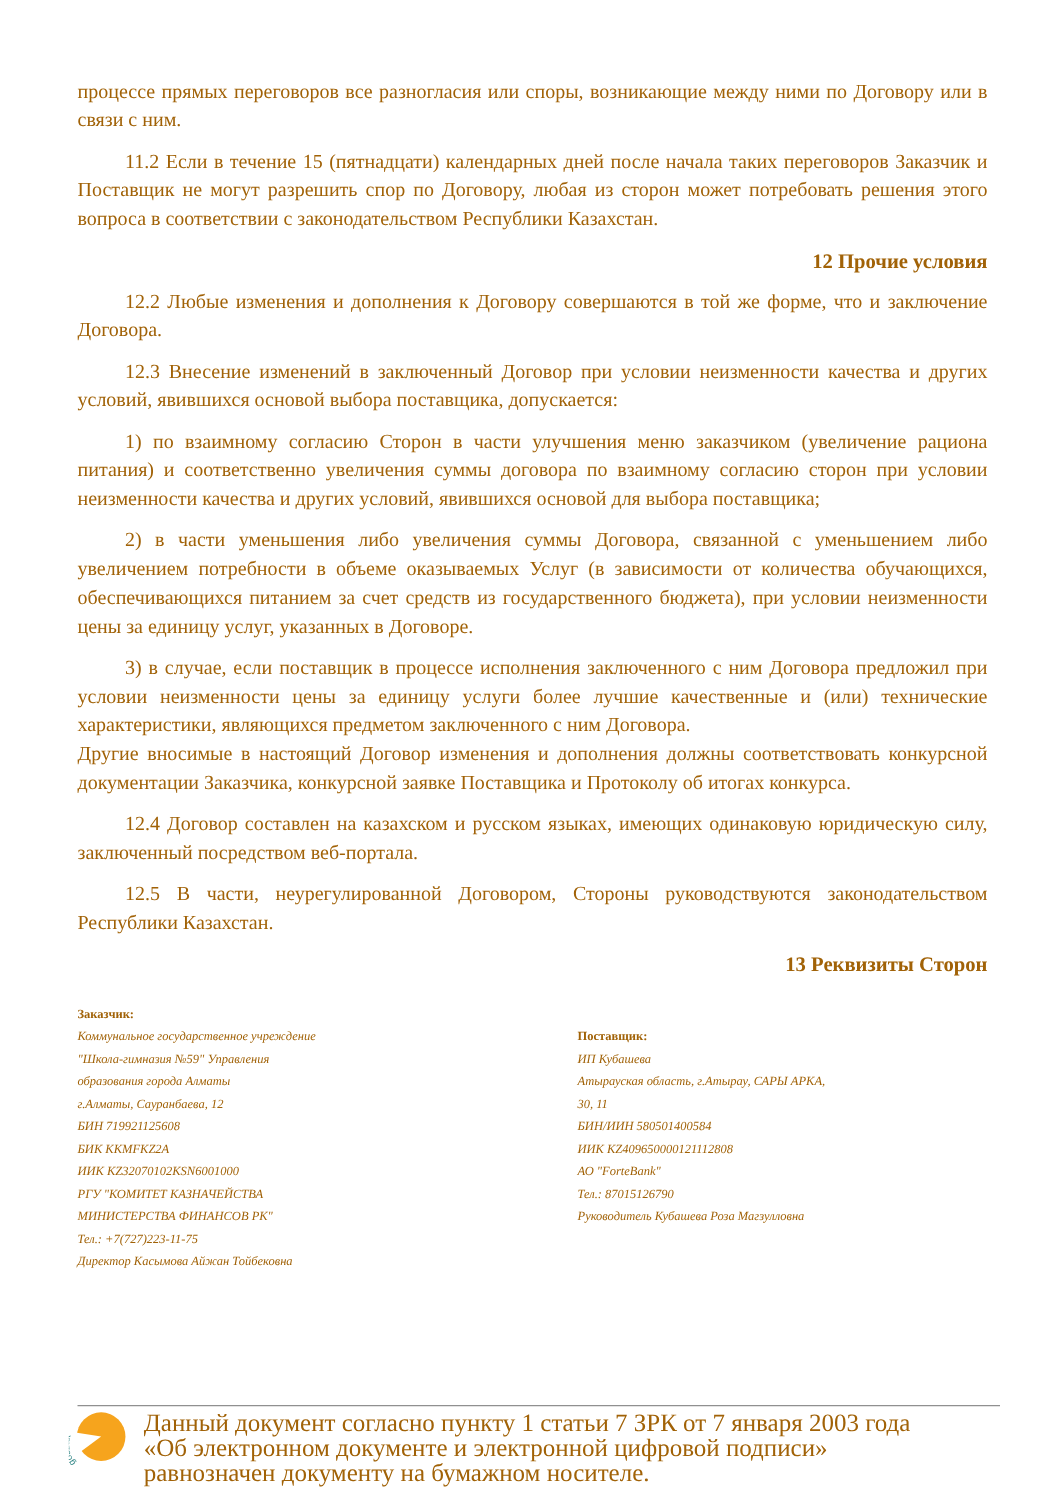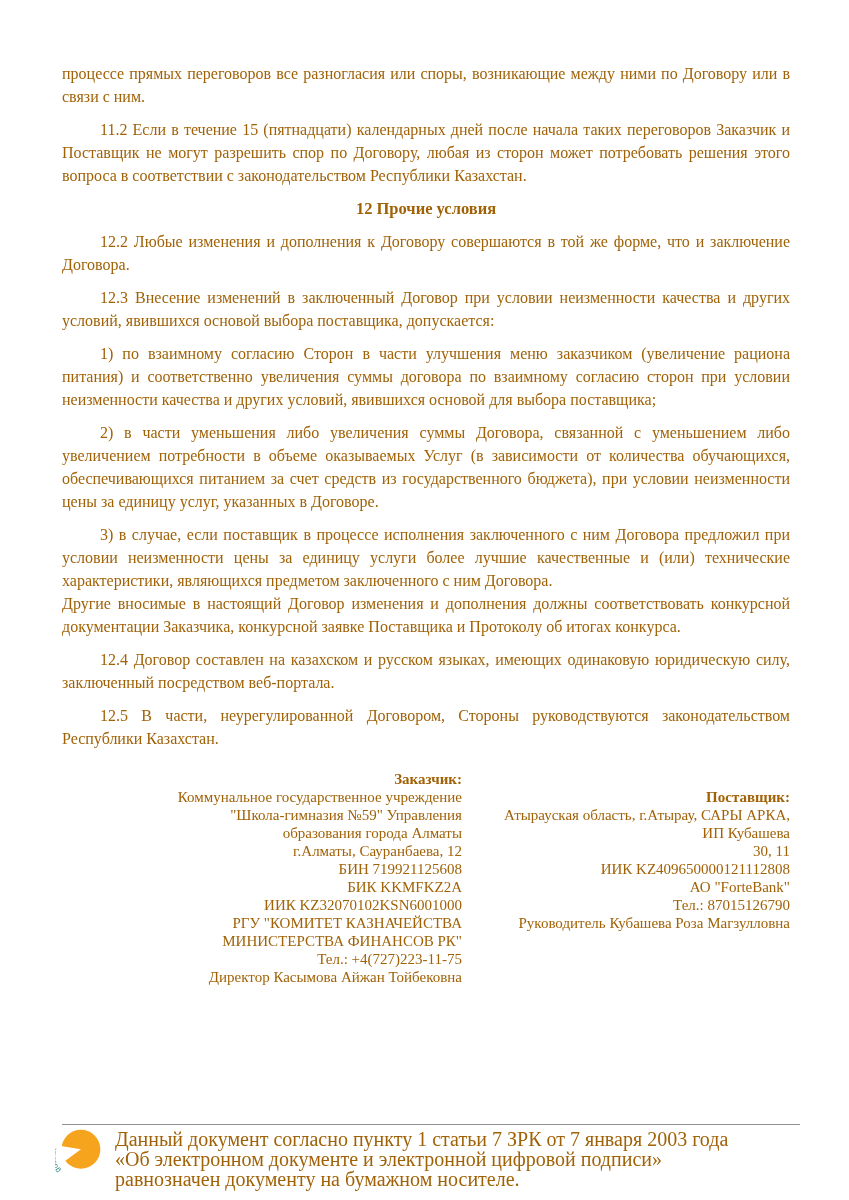--- a/index.html
+++ b/index.html
@@ -26,33 +26,32 @@
     text-align: justify;
     text-indent: 38px;
   }
   .para.no-indent { text-indent: 0; }
   .para .cont { text-indent: 0; }
   .heading {
     margin: 3px 0 10px 0;
     font-size: 16.5px;
     line-height: 23px;
     font-weight: bold;
-    text-align: center;
+    text-align: right;
   }
   .requisites {
     display: flex;
     margin-top: 20px;
-    font-size: 15px;
+    font-size: 10px;
     line-height: 18px;
-    text-align: right;
   }
   .req-col-customer { width: 400px; flex: 0 0 400px; }
   .req-col-supplier { flex: 1 1 auto; padding-top: 18px; }
   .req-label { font-weight: bold; }
-  .req-line { white-space: nowrap; }
+  .req-line { white-space: nowrap; font-style: italic; }
   .footer {
     position: absolute;
     left: 62px;
     right: 49px;
     top: 1124px;
     border-top: 1px solid #909090;
   }
   .footer-logo {
     position: absolute;
     left: -7px;
@@ -83,41 +82,43 @@
     <p class="para">12.3 Внесение изменений в заключенный Договор при условии неизменности качества и других условий, явившихся основой выбора поставщика, допускается:</p>
     <p class="para">1) по взаимному согласию Сторон в части улучшения меню заказчиком (увеличение рациона питания) и соответственно увеличения суммы договора по взаимному согласию сторон при условии неизменности качества и других условий, явившихся основой для выбора поставщика;</p>
     <p class="para">2) в части уменьшения либо увеличения суммы Договора, связанной с уменьшением либо увеличением потребности в объеме оказываемых Услуг (в зависимости от количества обучающихся, обеспечивающихся питанием за счет средств из государственного бюджета), при условии неизменности цены за единицу услуг, указанных в Договоре.</p>
     <div class="para">
       <div>3) в случае, если поставщик в процессе исполнения заключенного с ним Договора предложил при условии неизменности цены за единицу услуги более лучшие качественные и (или) технические характеристики, являющихся предметом заключенного с ним Договора.</div>
       <div class="cont">Другие вносимые в настоящий Договор изменения и дополнения должны соответствовать конкурсной документации Заказчика, конкурсной заявке Поставщика и Протоколу об итогах конкурса.</div>
     </div>
     <p class="para">12.4 Договор составлен на казахском и русском языках, имеющих одинаковую юридическую силу, заключенный посредством веб-портала.</p>
     <p class="para">12.5 В части, неурегулированной Договором, Стороны руководствуются законодательством Республики Казахстан.</p>
 
+    <div class="heading">13 Реквизиты Сторон</div>
 
     <div class="requisites">
       <div class="req-col-customer">
         <div class="req-label">Заказчик:</div>
         <div class="req-line">Коммунальное государственное учреждение</div>
         <div class="req-line">"Школа-гимназия №59" Управления</div>
         <div class="req-line">образования города Алматы</div>
         <div class="req-line">г.Алматы, Сауранбаева, 12</div>
         <div class="req-line">БИН 719921125608</div>
         <div class="req-line">БИК KKMFKZ2A</div>
         <div class="req-line">ИИК KZ32070102KSN6001000</div>
         <div class="req-line">РГУ "КОМИТЕТ КАЗНАЧЕЙСТВА</div>
         <div class="req-line">МИНИСТЕРСТВА ФИНАНСОВ РК"</div>
-        <div class="req-line">Тел.: +4(727)223-11-75</div>
+        <div class="req-line">Тел.: +7(727)223-11-75</div>
         <div class="req-line">Директор Касымова Айжан Тойбековна</div>
       </div>
       <div class="req-col-supplier">
         <div class="req-label">Поставщик:</div>
+        <div class="req-line">ИП Кубашева</div>
         <div class="req-line">Атырауская область, г.Атырау, САРЫ АРКА,</div>
-        <div class="req-line">ИП Кубашева</div>
         <div class="req-line">30, 11</div>
+        <div class="req-line">БИН/ИИН 580501400584</div>
         <div class="req-line">ИИК KZ409650000121112808</div>
         <div class="req-line">АО "ForteBank"</div>
         <div class="req-line">Тел.: 87015126790</div>
         <div class="req-line">Руководитель Кубашева Роза Магзулловна</div>
       </div>
     </div>
   </div>
 
   <div class="footer">
     <svg class="footer-logo" viewBox="0 0 52 54" aria-hidden="true">

